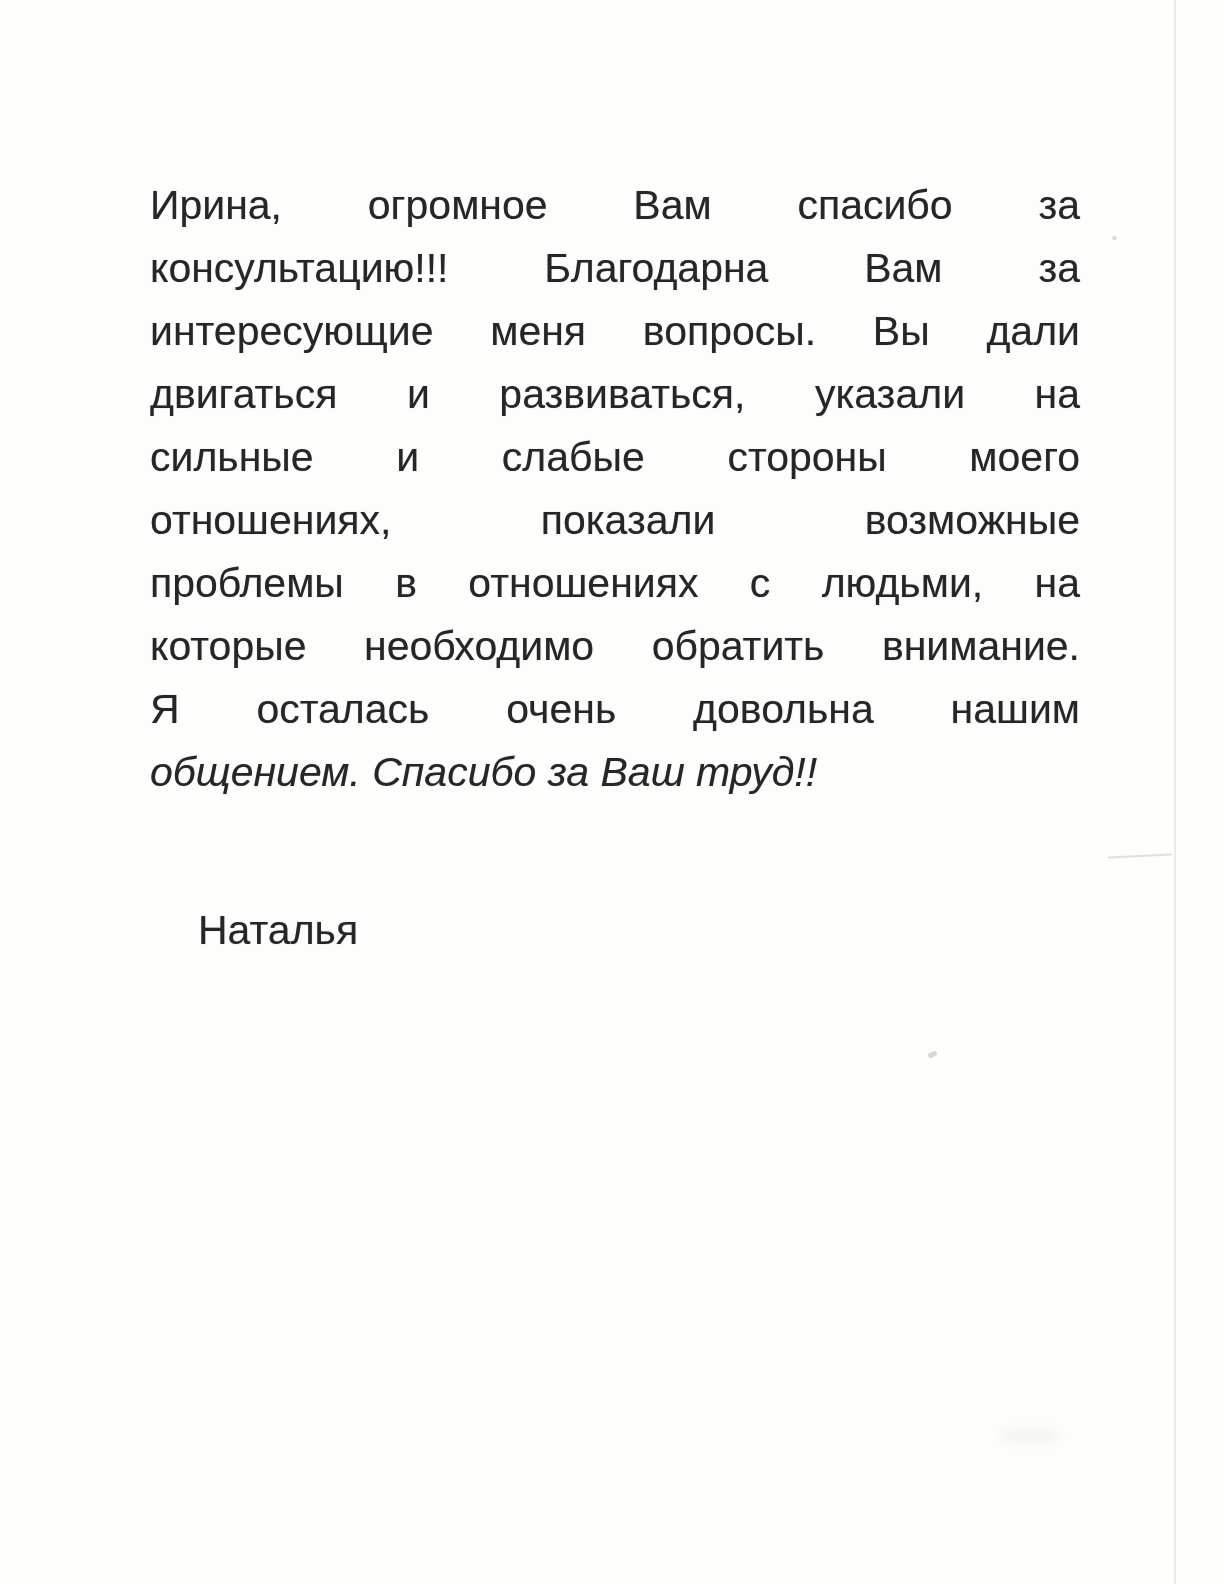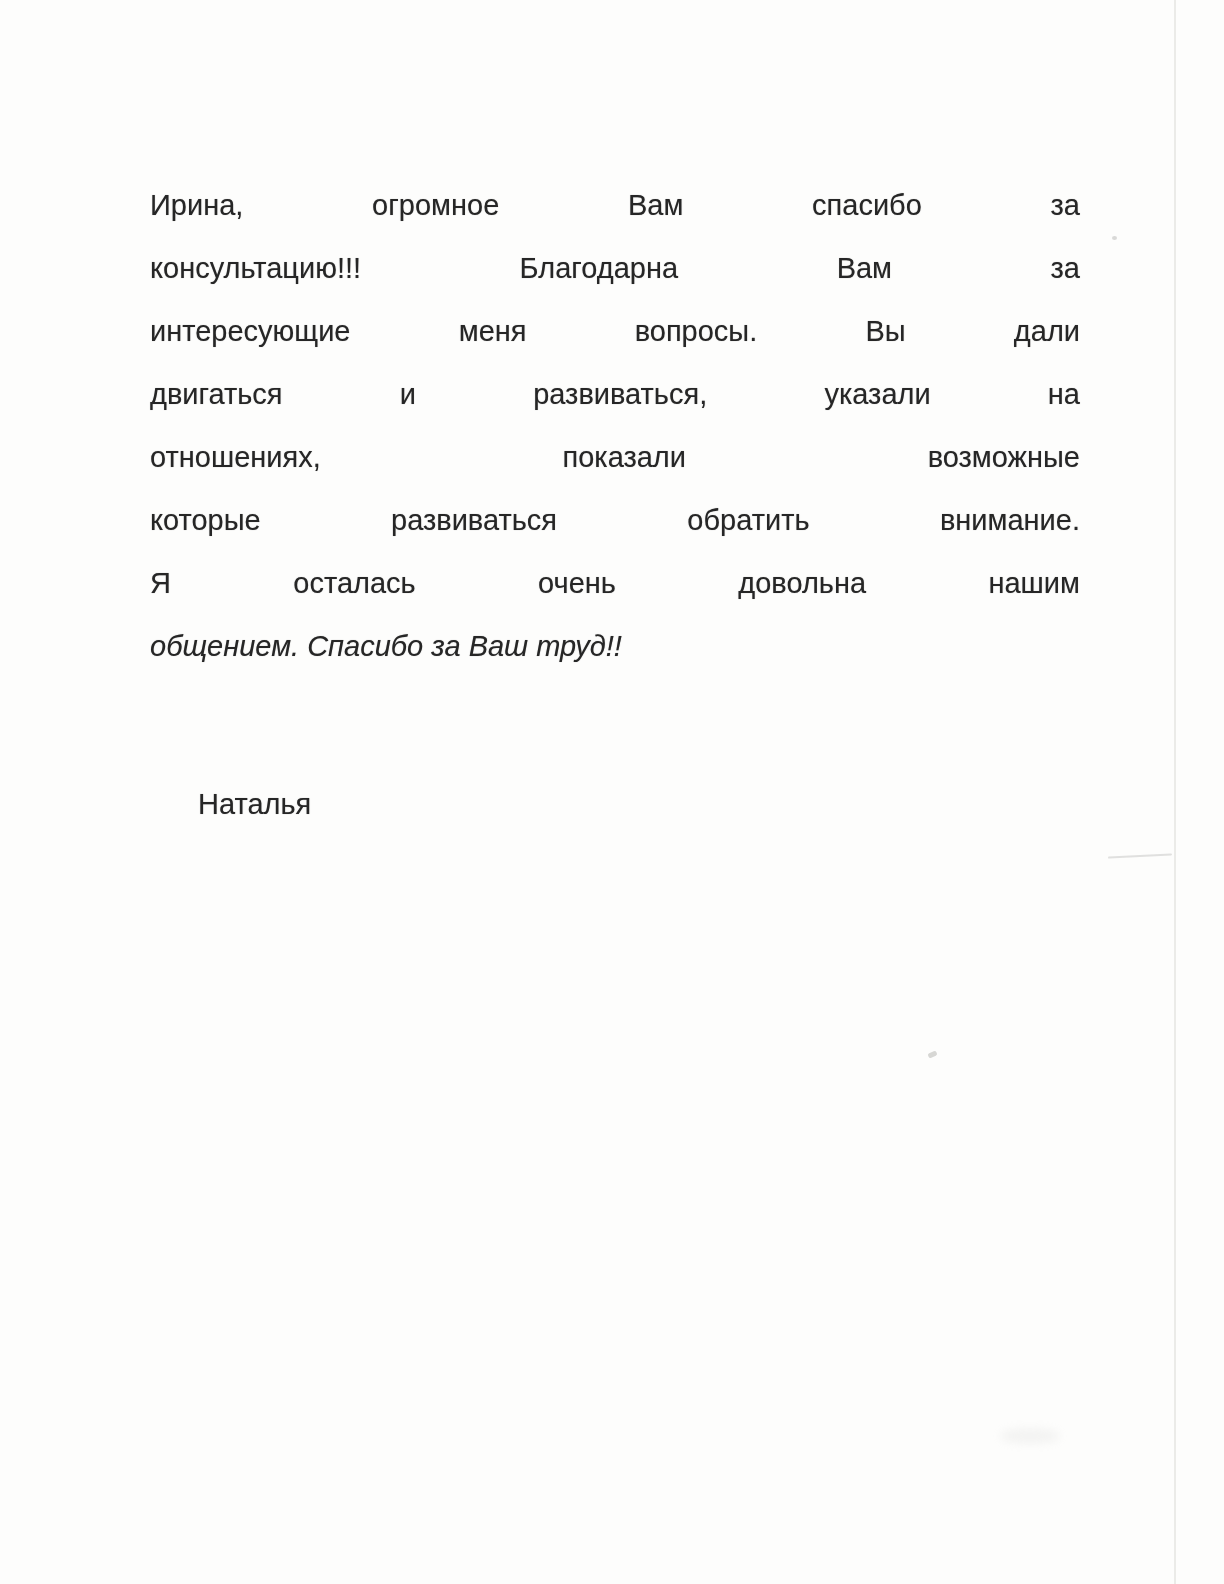--- a/index.html
+++ b/index.html
@@ -20,21 +20,21 @@
     background: var(--page-bg);
     overflow: hidden;
     font-family: "Liberation Sans", sans-serif;
   }
   .letter {
     position: absolute;
     left: 150px;
     top: 174px;
     width: 930px;
     color: var(--ink);
-    font-size: 29px;
+    font-size: 41px;
     line-height: 63px;
     text-shadow: 0 0 1px rgba(20,20,20,0.35);
   }
   .paragraph .line {
     text-align: justify;
     text-align-last: justify;
   }
   .paragraph .line.last {
     text-align-last: left;
     font-style: italic;
@@ -72,22 +72,24 @@
 </head>
 <body>
 
 <div class="page">
   <div class="letter">
     <div class="paragraph">
         <div class="line">Ирина, огромное Вам спасибо за</div>
         <div class="line">консультацию!!! Благодарна Вам за</div>
         <div class="line">интересующие меня вопросы. Вы дали</div>
         <div class="line">двигаться и развиваться, указали на</div>
+        <div class="line">сильные и слабые стороны моего</div>
         <div class="line">отношениях, показали возможные</div>
-        <div class="line">которые развиваться обратить внимание.</div>
+        <div class="line">проблемы в отношениях с людьми, на</div>
+        <div class="line">которые необходимо обратить внимание.</div>
         <div class="line">Я осталась очень довольна нашим</div>
         <div class="line last">общением. Спасибо за Ваш труд!!</div>
       </div>
     <div class="signature">Наталья</div>
   </div>
 
   <div class="fold-line"></div>
   <div class="artifact speck-1"></div>
   <div class="artifact speck-2"></div>
   <div class="artifact scratch-1"></div>

